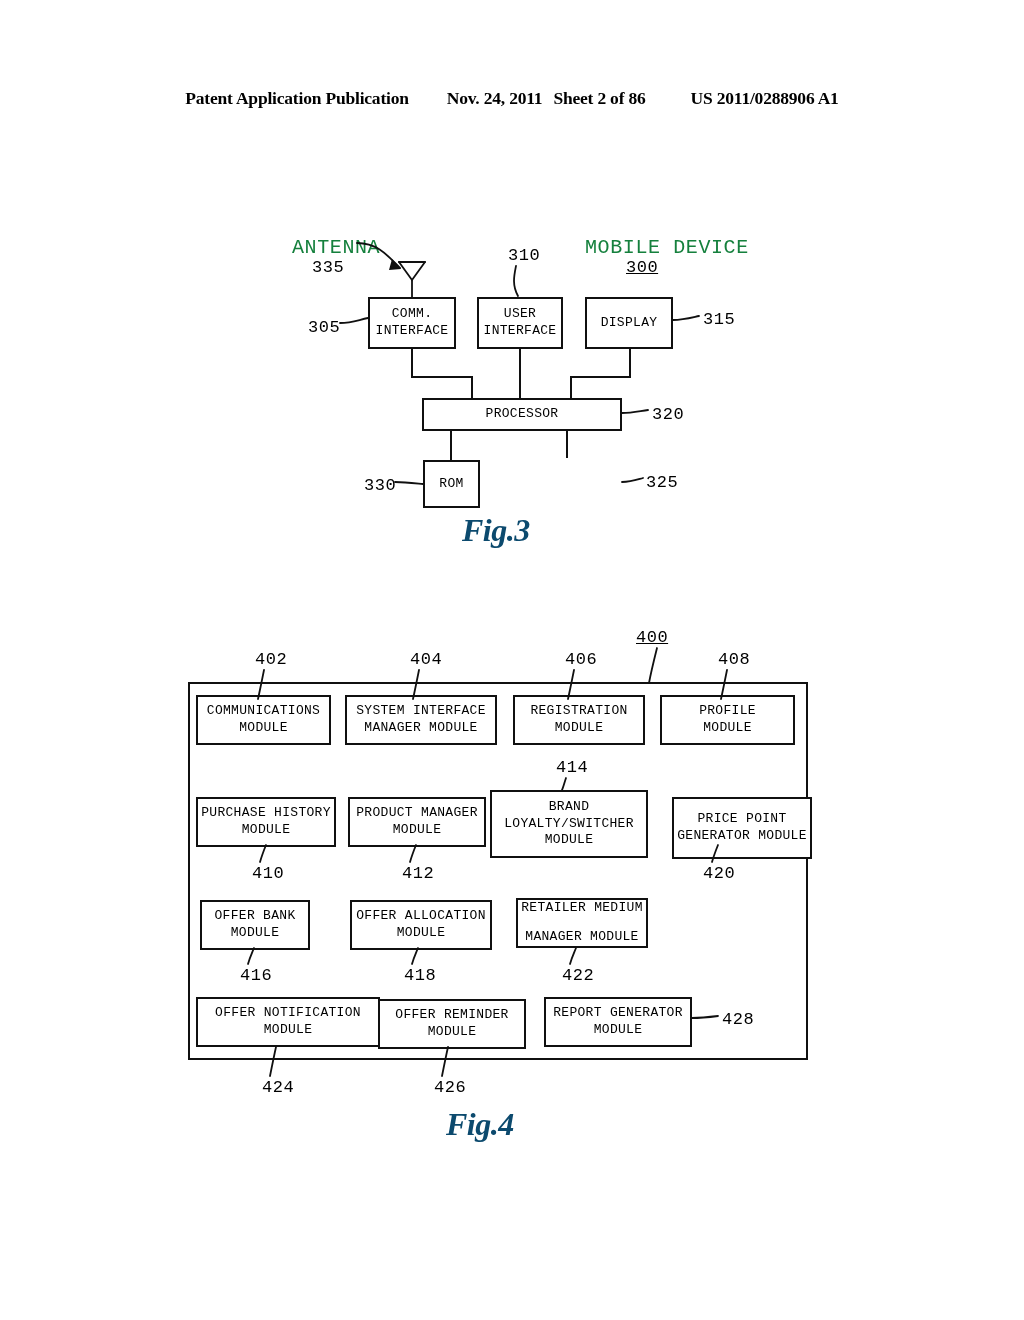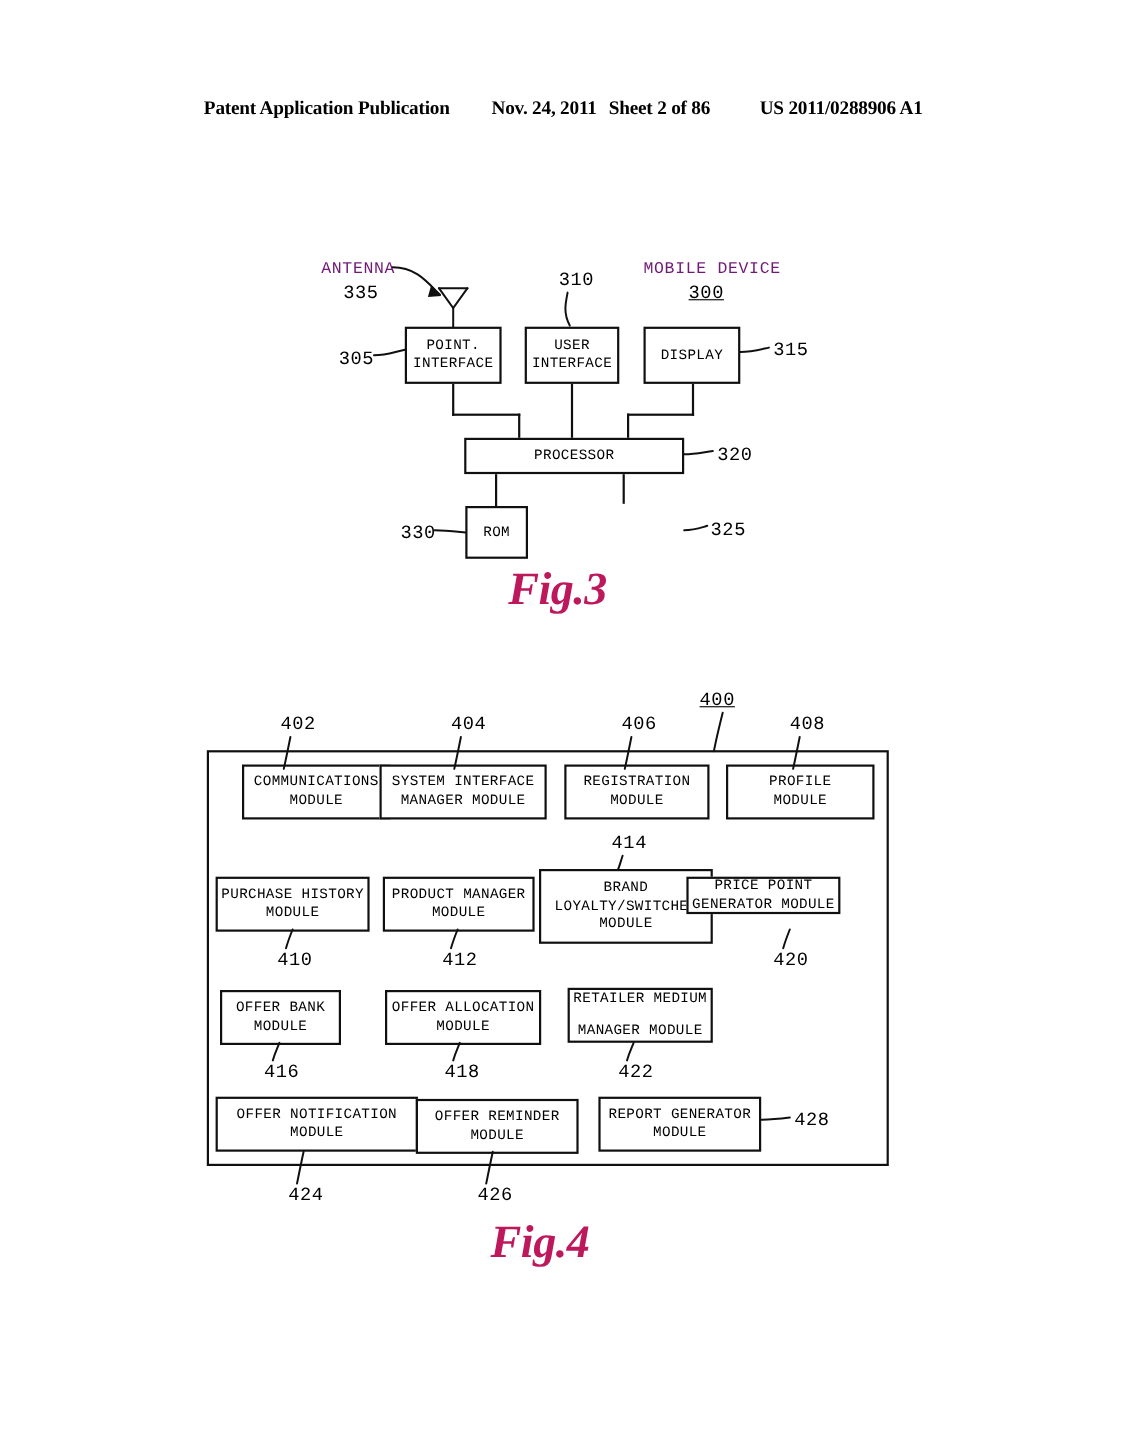--- a/index.html
+++ b/index.html
@@ -78,24 +78,24 @@
     color: #000;
     white-space: nowrap;
     z-index: 4;
   }
   .ref.under { text-decoration: underline; }
 
   
   .plain-label {
     position: absolute;
     font-family: "Liberation Mono", monospace;
-    font-size: 15px;
+    font-size: 20px;
     letter-spacing: 0.6px;
     white-space: nowrap;
-    color: #701a75;
+    color: #15803d;
     z-index: 4;
     text-align: center;
   }
 
   
   .h-line, .v-line {
     position: absolute;
     background: #101010;
     z-index: 2;
   }
@@ -110,23 +110,23 @@
     pointer-events: none;
     z-index: 5;
   }
 
   
   .fig-caption {
     position: absolute;
     font-family: "Liberation Serif", serif;
     font-style: italic;
     font-weight: bold;
-    font-size: 42px;
+    font-size: 32px;
     letter-spacing: -0.5px;
-    color: #be185d;
+    color: #0c4a6e;
     white-space: nowrap;
     z-index: 4;
   }
 </style>
 </head>
 <body>
 
 <div id="page-header">
   <span class="hdr-pub">Patent Application Publication</span>
   <span class="hdr-date">Nov. 24, 2011</span>
@@ -136,21 +136,21 @@
 
 <div class="fig" style="left:0;top:0;width:1024px;height:580px;">
 
   <div class="plain-label" style="left:292px;top:236px;">ANTENNA</div>
   <div class="ref" style="left:312px;top:258px;">335</div>
 
   <div class="plain-label" style="left:585px;top:236px;">MOBILE DEVICE</div>
   <div class="ref under" style="left:626px;top:258px;">300</div>
 
   <div class="node" style="left:368px;top:297px;width:88px;height:52px;">
-    <span class="ln">POINT.</span>
+    <span class="ln">COMM.</span>
     <span class="ln">INTERFACE</span>
   </div>
   <div class="ref" style="left:308px;top:318px;">305</div>
 
   <div class="node" style="left:477px;top:297px;width:86px;height:52px;">
     <span class="ln">USER</span>
     <span class="ln">INTERFACE</span>
   </div>
   <div class="ref" style="left:508px;top:246px;">310</div>
 
@@ -186,21 +186,21 @@
   <div class="v-line" style="left:566px;top:431px;height:27px;"></div>
 
   <div class="fig-caption" style="left:462px;top:512px;">Fig.3</div>
 </div>
 
 <div class="fig" style="left:0;top:0;width:1024px;height:1200px;">
 
   <div class="container-box" style="left:188px;top:682px;width:620px;height:378px;"></div>
   <div class="ref" style="left:636px;top:628px;text-decoration:underline;">400</div>
 
-  <div class="node" style="left:196px;top:695px;width:135px;height:50px;margin-left:24px;">
+  <div class="node" style="left:196px;top:695px;width:135px;height:50px;">
     <span class="ln">COMMUNICATIONS</span>
     <span class="ln">MODULE</span>
   </div>
   <div class="ref" style="left:255px;top:650px;">402</div>
 
   <div class="node" style="left:345px;top:695px;width:152px;height:50px;">
     <span class="ln">SYSTEM INTERFACE</span>
     <span class="ln">MANAGER MODULE</span>
   </div>
   <div class="ref" style="left:410px;top:650px;">404</div>
@@ -229,21 +229,21 @@
   </div>
   <div class="ref" style="left:402px;top:864px;">412</div>
 
   <div class="node" style="left:490px;top:790px;width:158px;height:68px;">
     <span class="ln">BRAND</span>
     <span class="ln">LOYALTY/SWITCHER</span>
     <span class="ln">MODULE</span>
   </div>
   <div class="ref" style="left:556px;top:758px;">414</div>
 
-  <div class="node" style="left:624px;top:797px;width:140px;height:34px;">
+  <div class="node" style="left:672px;top:797px;width:140px;height:62px;">
     <span class="ln">PRICE POINT</span>
     <span class="ln">GENERATOR MODULE</span>
   </div>
   <div class="ref" style="left:703px;top:864px;">420</div>
 
   <div class="node" style="left:200px;top:900px;width:110px;height:50px;text-align:center;">
     <span class="ln">OFFER BANK</span>
     <span class="ln">MODULE</span>
   </div>
   <div class="ref" style="left:240px;top:966px;">416</div>

